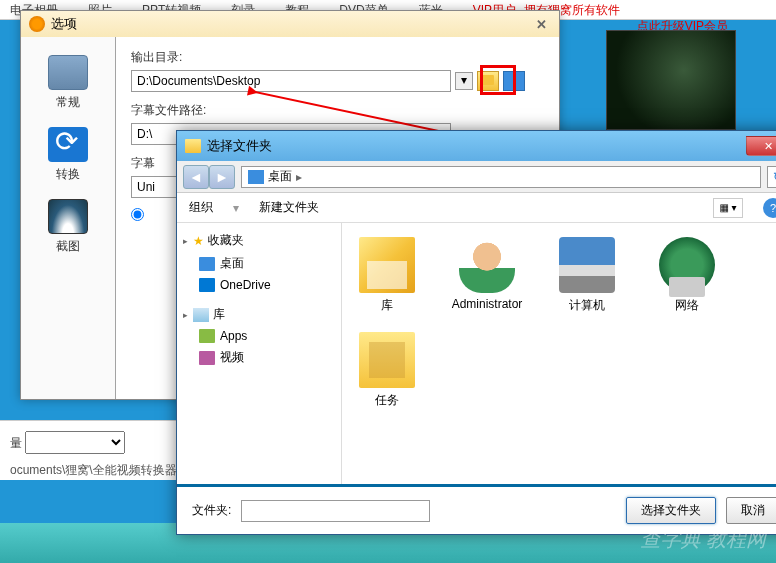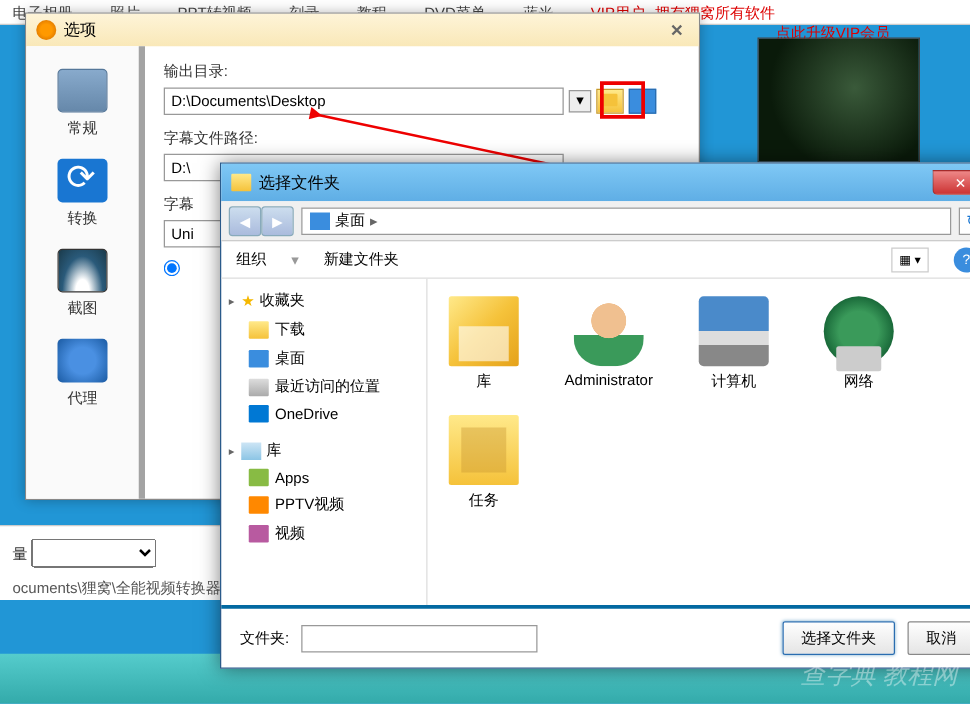--- a/index.html
+++ b/index.html
@@ -13,21 +13,21 @@
 .bg-bottom select { width: 100px; padding: 2px; }
 .bg-bottom .path { margin-top: 8px; color: #555; }
 .taskbar { position: absolute; left: 0; right: 0; bottom: 0; height: 40px; background: linear-gradient(to bottom, #5cc, #3aa); }
 
 
 .options-dialog { position: absolute; left: 20px; top: 10px; width: 540px; height: 390px; background: #fff; border: 1px solid #888; box-shadow: 0 0 10px rgba(0,0,0,0.3); }
 .options-title { height: 26px; background: linear-gradient(to bottom, #FEF4D8, #F9E8B8); display: flex; align-items: center; padding: 0 8px; font-size: 13px; }
 .options-title .title-icon { width: 16px; height: 16px; background: radial-gradient(circle, #f90 40%, #c60 100%); border-radius: 50%; margin-right: 6px; }
 .options-title .close-x { margin-left: auto; cursor: pointer; font-weight: bold; color: #666; padding: 0 4px; }
 .options-body { display: flex; height: calc(100% - 26px); }
-.options-sidebar { width: 95px; background: #fafafa; border-right: 5px solid #a3a3a3; padding: 10px 0; }
+.options-sidebar { width: 95px; background: #fafafa; border-right: 1px solid #a3a3a3; padding: 10px 0; }
 .sidebar-item { display: flex; flex-direction: column; align-items: center; padding: 8px 5px; cursor: pointer; font-size: 12px; color: #333; }
 .sidebar-item .s-icon { width: 40px; height: 35px; margin-bottom: 4px; border-radius: 4px; }
 .icon-general { background: linear-gradient(to bottom, #8ac, #68a); border: 1px solid #579; }
 .icon-convert { background: #1976D2; border-radius: 50%; position: relative; }
 .icon-convert::before { content: "⟳"; color: #fff; font-size: 28px; position: absolute; top: -2px; left: 7px; }
 .icon-capture { background: radial-gradient(ellipse at bottom, #fff 20%, #2a5a7a 60%, #1a3a4a 100%); border: 1px solid #333; }
 .icon-proxy { background: radial-gradient(circle, #4a90e2 40%, #1a5aa2 100%); border-radius: 50%; }
 .options-main { flex: 1; padding: 12px 15px; font-size: 12px; }
 .field-row { margin-bottom: 10px; }
 .field-row label { display: block; margin-bottom: 4px; color: #333; }
@@ -115,21 +115,21 @@
     <span>电子相册</span>
     <span>照片</span>
     <span>PPT转视频</span>
     <span>刻录</span>
     <span>教程</span>
     <span>DVD菜单</span>
     <span>蓝光</span>
     <span style="color:#d00">VIP用户--拥有狸窝所有软件</span>
   </div>
 </div>
-<a class="vip-link" style="position:absolute;top:18px;right:64px;color:#d00;text-decoration:underline;font-size:12px">点此升级VIP会员</a>
+<a class="vip-link" style="position:absolute;top:18px;right:48px;color:#d00;text-decoration:underline;font-size:12px">点此升级VIP会员</a>
 <div class="bg-preview"></div>
 
 <div class="bg-bottom">
   <span>量</span>
   <select><option></option></select>
   <div class="path">ocuments\狸窝\全能视频转换器</div>
 </div>
 <div class="taskbar"></div>
 
 <div class="options-dialog">
@@ -144,24 +144,20 @@
         <div class="s-icon icon-general"></div>
         <span>常规</span>
       </div>
       <div class="sidebar-item">
         <div class="s-icon icon-convert"></div>
         <span>转换</span>
       </div>
       <div class="sidebar-item">
         <div class="s-icon icon-capture"></div>
         <span>截图</span>
-      </div>
-      <div class="sidebar-item">
-        <div class="s-icon icon-proxy"></div>
-        <span>代理</span>
       </div>
     </div>
     <div class="options-main">
       <div class="field-row">
         <label>输出目录:</label>
         <div class="path-input-row">
           <input value="D:\Documents\Desktop" style="">
           <span class="dropdown-arrow">▾</span>
           <span class="browse-btn"></span>
           <span class="open-btn"></span>
@@ -219,49 +215,37 @@
   </div>
   <div class="picker-body">
     <div class="picker-tree">
       <div class="tree-group">
         <div class="tree-header">
           <span class="chev">▸</span>
           <span class="star">★</span>
           <span>收藏夹</span>
         </div>
         <div class="tree-item">
-            <span class="t-icon ico-folder"></span>
-            <span>下载</span>
-          </div>
-        <div class="tree-item">
             <span class="t-icon ico-desktop"></span>
             <span>桌面</span>
-          </div>
-        <div class="tree-item">
-            <span class="t-icon ico-recent"></span>
-            <span>最近访问的位置</span>
           </div>
         <div class="tree-item">
             <span class="t-icon ico-onedrive"></span>
             <span>OneDrive</span>
           </div>
       </div>
       <div class="tree-group">
         <div class="tree-header">
           <span class="chev">▸</span>
           <span class="t-icon ico-library" style="width:16px;height:14px;margin-right:4px"></span>
           <span>库</span>
         </div>
         <div class="tree-item">
             <span class="t-icon ico-app"></span>
             <span>Apps</span>
-          </div>
-        <div class="tree-item">
-            <span class="t-icon ico-pptv"></span>
-            <span>PPTV视频</span>
           </div>
         <div class="tree-item">
             <span class="t-icon ico-video"></span>
             <span>视频</span>
           </div>
       </div>
     </div>
     <div class="picker-content">
       <div class="folder-item">
           <div class="big-icon big-library"></div>

